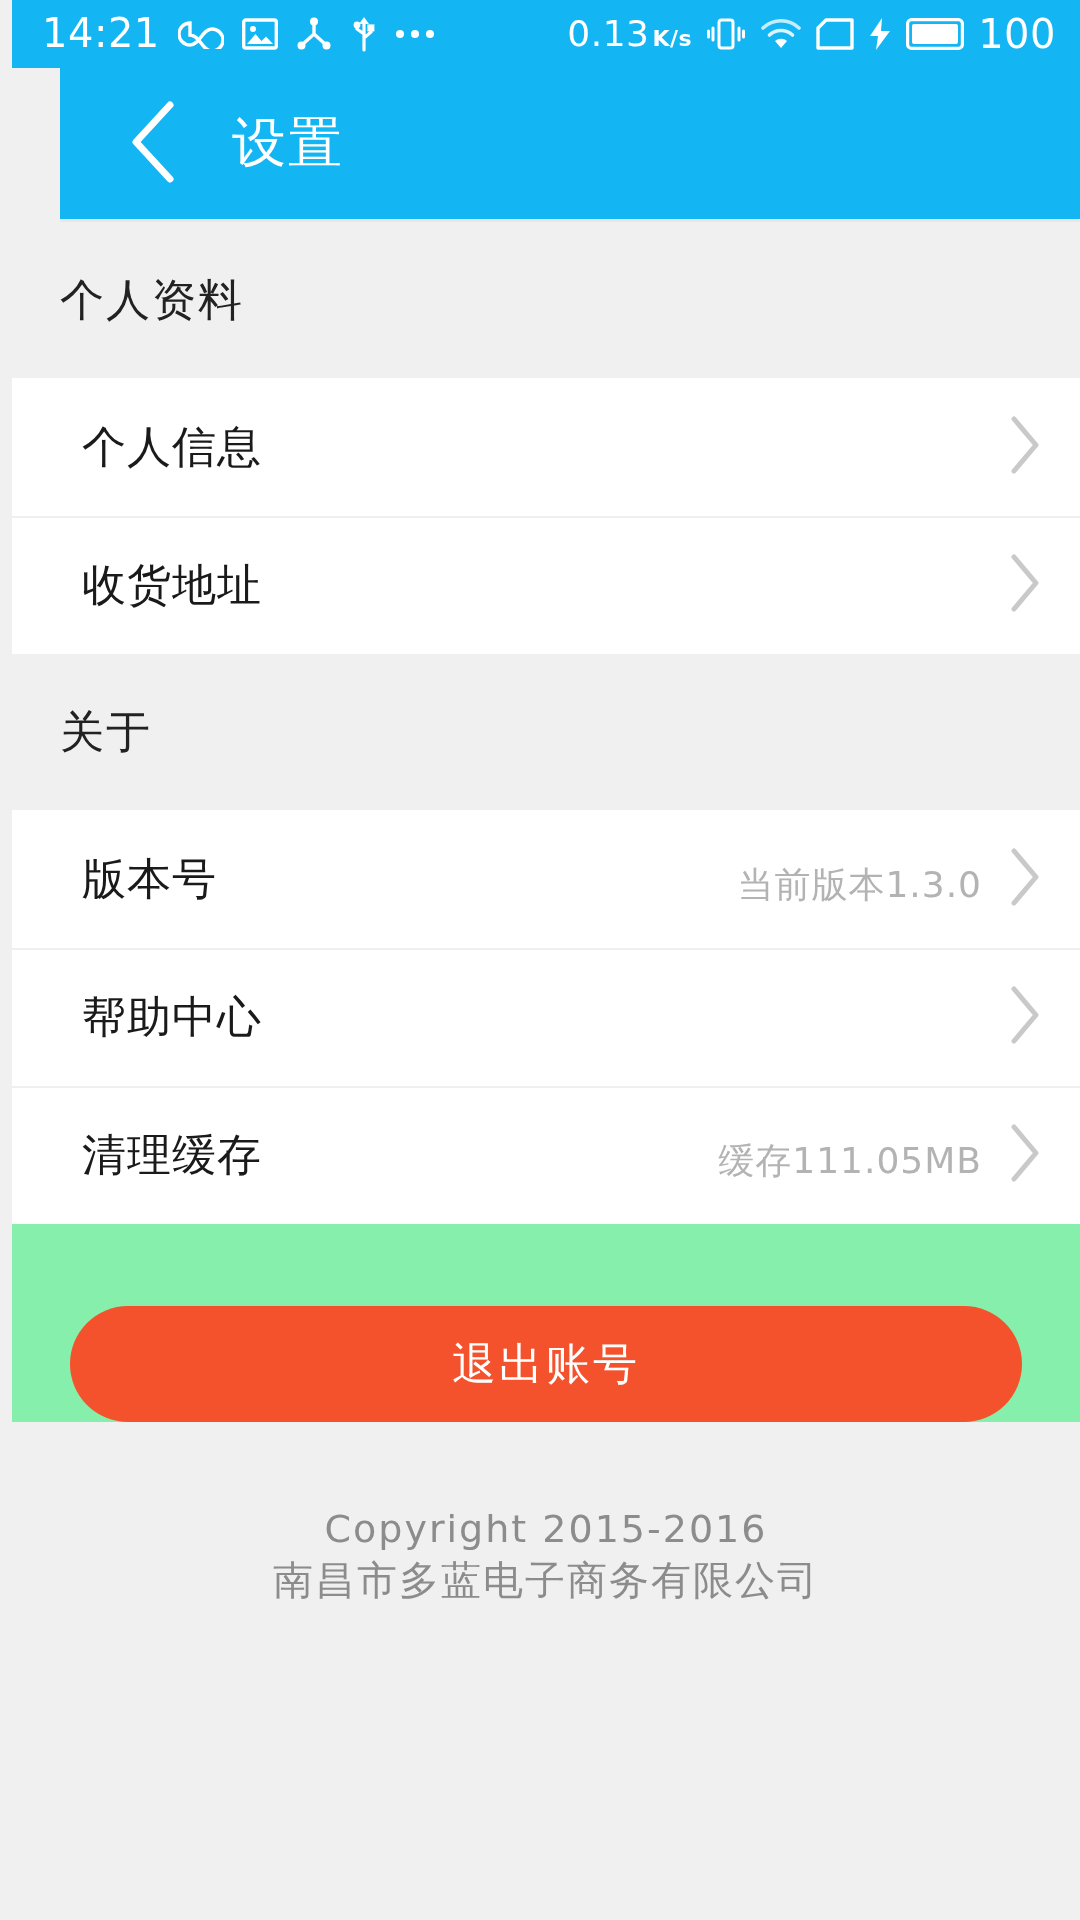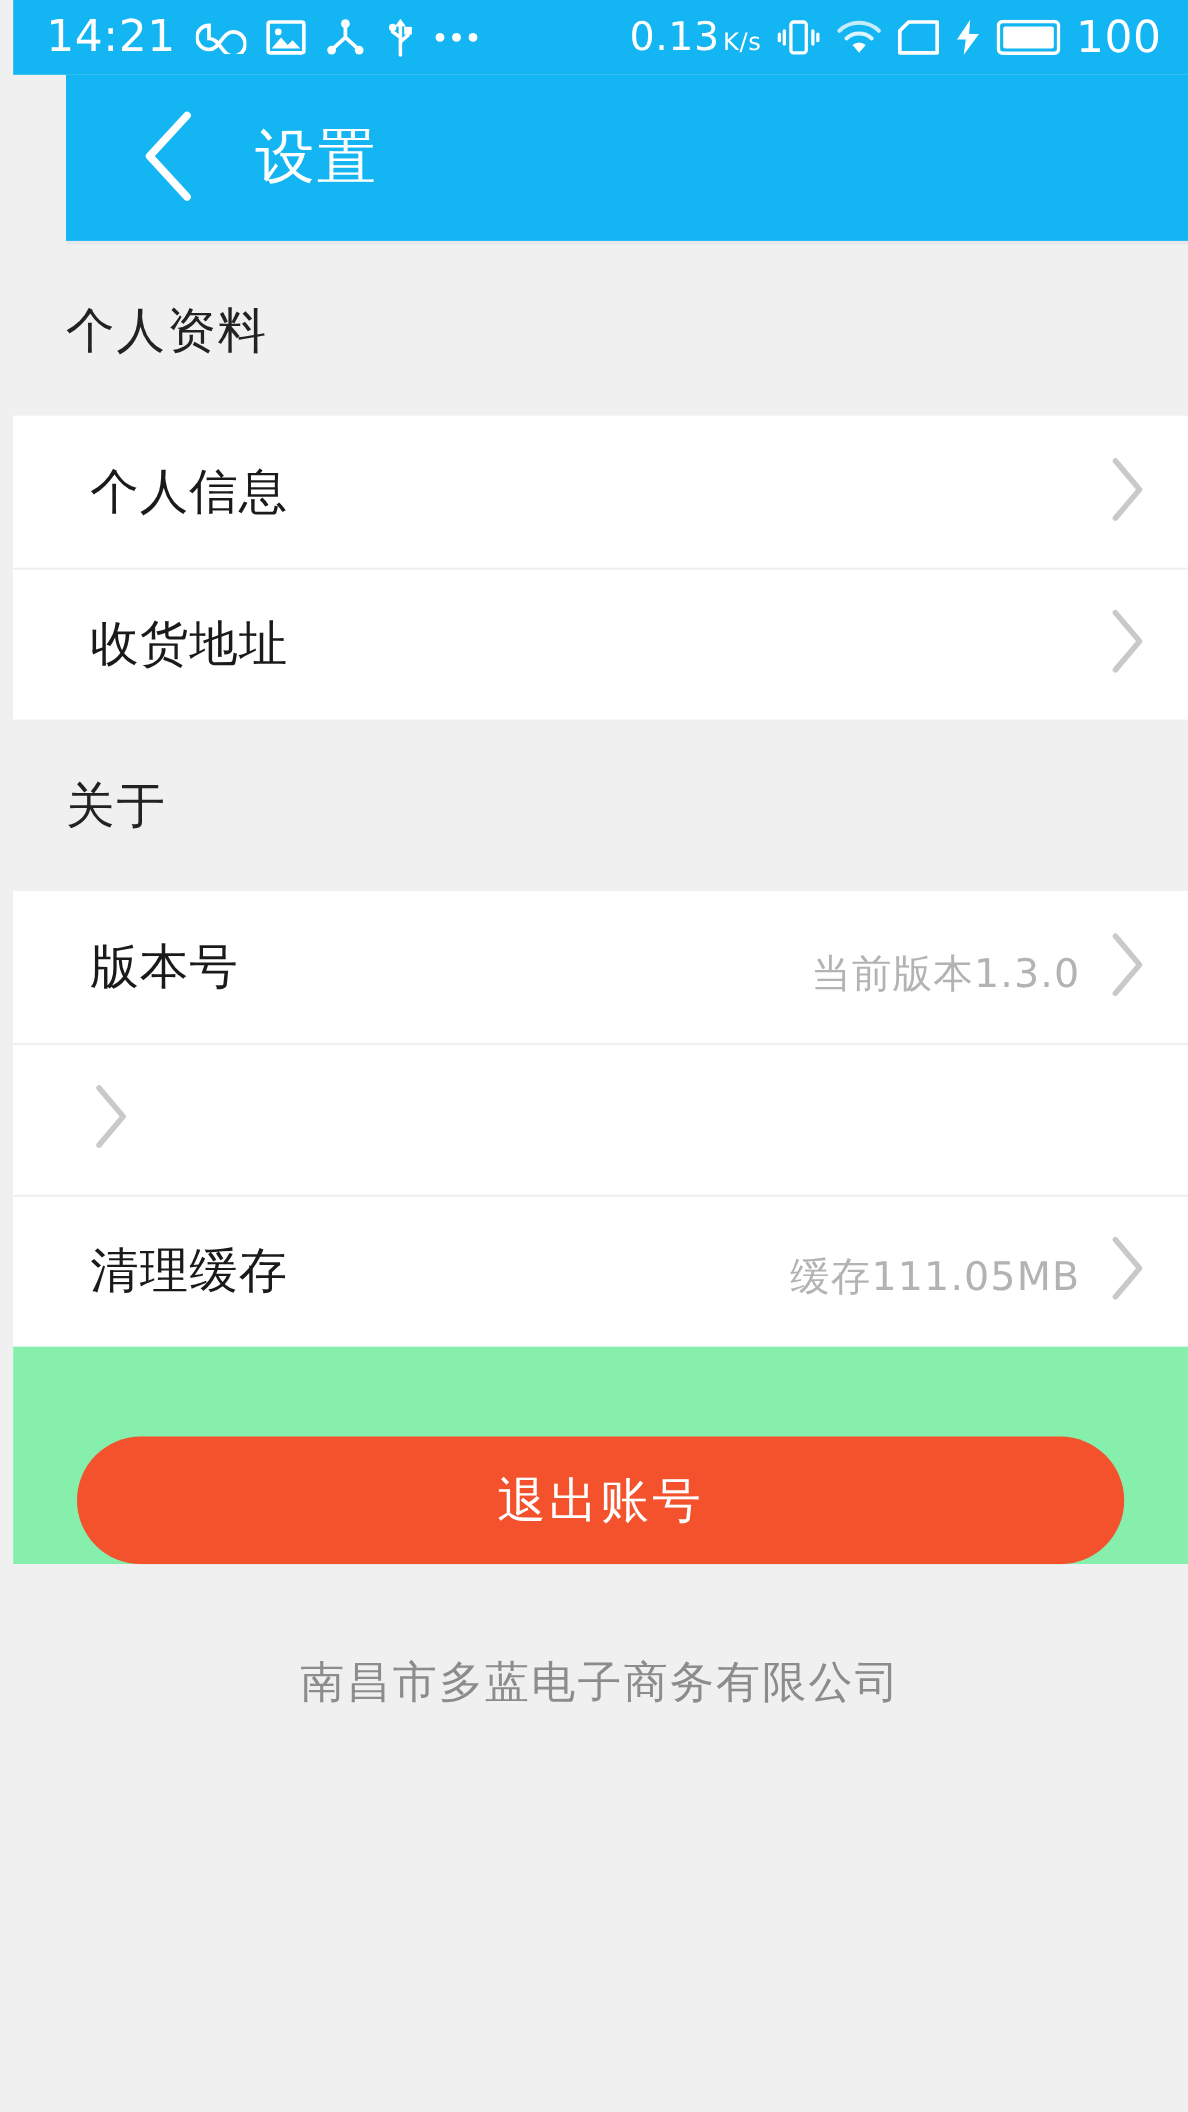--- a/index.html
+++ b/index.html
@@ -14,21 +14,21 @@
   .statusbar{
     height:68px; background:#13b5f2; color:#ffffff;
     display:flex; align-items:center;
     padding:0 24px 0 30px;
     font-size:38px; letter-spacing:.5px;
   }
   .sb-left{ display:flex; align-items:center; gap:18px; }
   .sb-right{ display:flex; align-items:center; gap:14px; margin-left:auto; }
   .sb-time{ font-size:40px; line-height:1; position:relative; top:-1px; }
   .sb-net{ font-size:36px; line-height:1; display:flex; align-items:baseline; }
-  .sb-net .unit{ font-size:22px; margin-left:3px; }
+  .sb-net .unit{ font-size:22px; margin-left:3px;font-weight:bold; }
   .sb-batt-num{ font-size:40px; line-height:1; }
   .sb-ico{ display:inline-flex; align-items:center; justify-content:center; }
   .dots{ display:flex; gap:7px; align-items:center; }
   .dots i{ width:8px;height:8px;border-radius:50%;background:#fff;display:block; }
 
   
   .titlebar{
     height:154px; background:#13b5f2;
     display:flex; align-items:center;
     padding-left:66px;
@@ -214,20 +214,21 @@
     <div class="row">
       <span class="row-label">版本号</span>
       <span class="row-value">当前版本1.3.0</span>
       <span class="chev">
         <svg width="36" height="62" viewBox="0 0 36 62">
             <path d="M8 5l22 26L8 57" fill="none" stroke="#c9c9c9" stroke-width="5" stroke-linecap="round" stroke-linejoin="round"></path>
           </svg>
       </span>
     </div>
     <div class="row">
+      <span class="row-label">帮助中心</span>
       <span class="chev">
         <svg width="36" height="62" viewBox="0 0 36 62">
             <path d="M8 5l22 26L8 57" fill="none" stroke="#c9c9c9" stroke-width="5" stroke-linecap="round" stroke-linejoin="round"></path>
           </svg>
       </span>
     </div>
     <div class="row">
       <span class="row-label">清理缓存</span>
       <span class="row-value">缓存111.05MB</span>
       <span class="chev">
@@ -236,17 +237,18 @@
           </svg>
       </span>
     </div>
   </div>
 
   <div class="logout-wrap">
     <button class="logout-btn">退出账号</button>
   </div>
 
   <div class="footer">
+    <div class="cp">Copyright 2015-2016</div>
     <div class="co">南昌市多蓝电子商务有限公司</div>
   </div>
 
   <div class="filler"></div>
 </div>
 
 </body></html>

